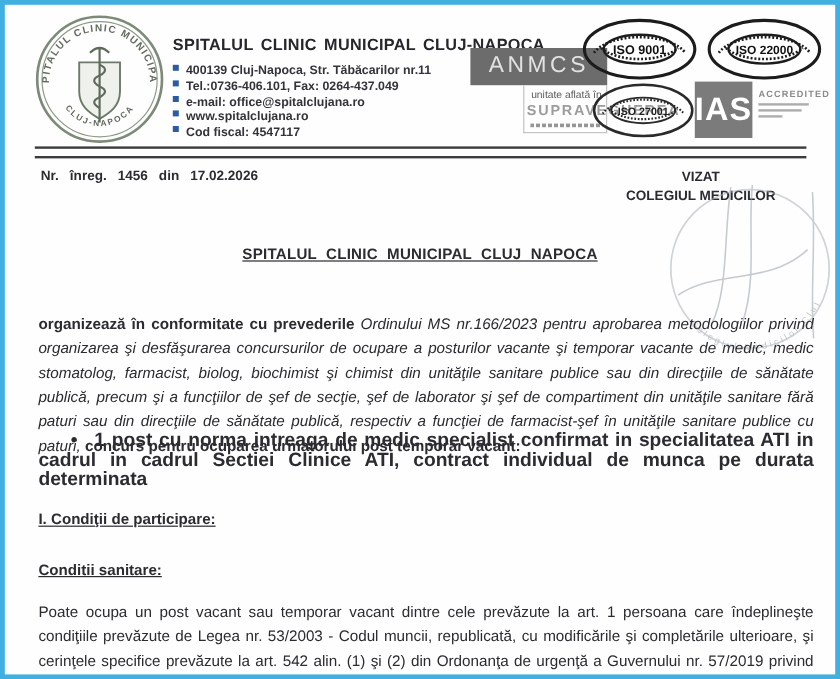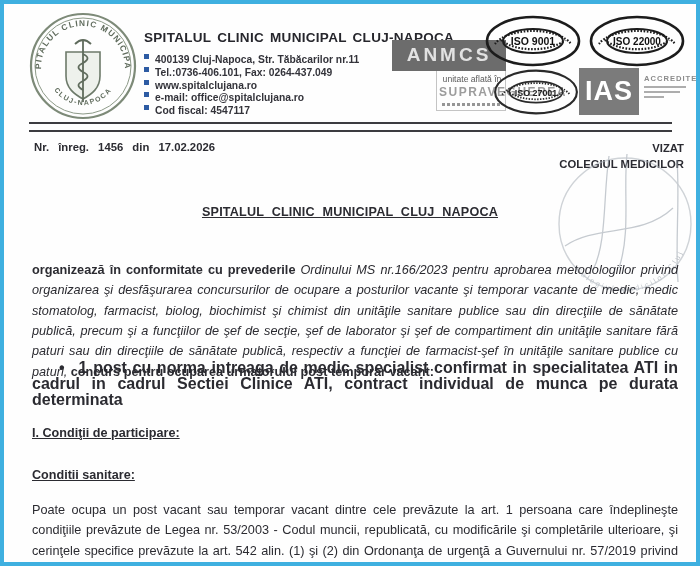--- a/index.html
+++ b/index.html
@@ -9,43 +9,43 @@
     font-family:"Liberation Sans", sans-serif;color:#2b2b31;
   }
   
   .seal{position:absolute;left:24px;top:6px;}
   .hosp-title{position:absolute;left:140px;top:10px;font-size:13.5px;font-weight:bold;
     letter-spacing:.3px;word-spacing:2px;color:#26262c;margin-top:16px;}
   .contact{position:absolute;left:140px;top:50px;font-size:10.3px;font-weight:bold;color:#33333a;}
   .contact-line{display:flex;align-items:flex-start;height:12.8px;}
   .contact-line .sq{width:5px;height:5px;background:#2d5ba3;margin-right:6px;flex:0 0 auto;}
   .anmcs{position:absolute;left:388px;top:36px;width:114px;text-align:center;}
-  .anmcs-box{background:#6c6c6c;color:#e2e2e2;font-size:19px;font-weight:bold;
+  .anmcs-box{background:#6c6c6c;color:#e2e2e2;font-size:19px;font-weight:normal;
     letter-spacing:3px;padding:4px 0 5px 0;}
   .anmcs-sub{border:1px solid #c4c4c4;border-top:none;padding:3px 0 4px 2px;margin-left:44px;}
   .anmcs-l1{font-size:8.6px;color:#5a5a5a;}
   .anmcs-l2{font-size:12px;color:#9c9c9c;letter-spacing:1.5px;font-weight:bold;margin-top:1px;}
   .anmcs-micro{height:3px;margin:4px 3px 0 3px;
     background:repeating-linear-gradient(90deg,#969696 0 3px,transparent 3px 5px);}
   .iso-badge{position:absolute;}
   .iso1{left:479px;top:10px;}
   .iso2{left:583px;top:10px;}
   .iso3{left:486px;top:64px;}
   .ias{position:absolute;left:575px;top:64px;display:flex;align-items:flex-start;}
-  .ias-box{width:60px;height:47px;background:#7b7b7b;color:#fff;font-weight:bold;
+  .ias-box{width:48px;height:47px;background:#7b7b7b;color:#fff;font-weight:bold;
     font-size:27px;display:flex;align-items:center;justify-content:center;letter-spacing:1px;}
   .ias-side{margin-left:5px;padding-top:6px;}
   .ias-acc{font-size:7.6px;font-weight:bold;color:#8b8b8b;letter-spacing:1px;}
   .ias-bar{height:2.5px;background:#adadad;margin-top:2.5px;}
   .b1{width:42px;}.b2{width:36px;}.b3{width:20px;}
   .double-rule{position:absolute;left:25px;right:24px;top:118px;height:6px;
     border-top:2px solid #3c3c40;border-bottom:2px solid #3c3c40;}
   
   .reg{position:absolute;left:30px;top:137px;font-size:11.3px;font-weight:bold;word-spacing:6px;}
-  .vizat{position:absolute;left:480px;top:136px;width:200px;text-align:right;
+  .vizat{position:absolute;left:480px;top:136px;width:200px;text-align:center;
     font-size:11.3px;font-weight:bold;line-height:16px;color:#2a2a31;}
   .stamp{position:absolute;left:545px;top:146px;opacity:.55;pointer-events:none;}
   
   .doc-title{position:absolute;left:0;right:0;top:201px;text-align:center;
     font-size:12.6px;font-weight:bold;word-spacing:4px;letter-spacing:.2px;text-decoration:underline;}
   .para1{position:absolute;left:28px;width:646px;top:243px;font-size:12.7px;
     line-height:20.4px;text-align:justify;}
   .para1 .seg-bold{font-weight:bold;}
   .para1 .seg-italic{font-style:italic;font-weight:500;}
   .bullet-para{position:absolute;left:28px;width:646px;top:356px;font-size:16px;
@@ -89,25 +89,25 @@
     <div class="contact-line">
       <span class="sq"></span>
       <span>400139 Cluj-Napoca, Str. Tăbăcarilor nr.11</span>
     </div>
     <div class="contact-line">
       <span class="sq"></span>
       <span>Tel.:0736-406.101, Fax: 0264-437.049</span>
     </div>
     <div class="contact-line">
       <span class="sq"></span>
-      <span>www.spitalclujana.ro</span>
+      <span>e-mail: office@spitalclujana.ro</span>
     </div>
     <div class="contact-line">
       <span class="sq"></span>
-      <span>e-mail: office@spitalclujana.ro</span>
+      <span>www.spitalclujana.ro</span>
     </div>
     <div class="contact-line">
       <span class="sq"></span>
       <span>Cod fiscal: 4547117</span>
     </div>
   </div>
 
   <div class="anmcs">
     <div class="anmcs-box">ANMCS</div>
     <div class="anmcs-sub">

